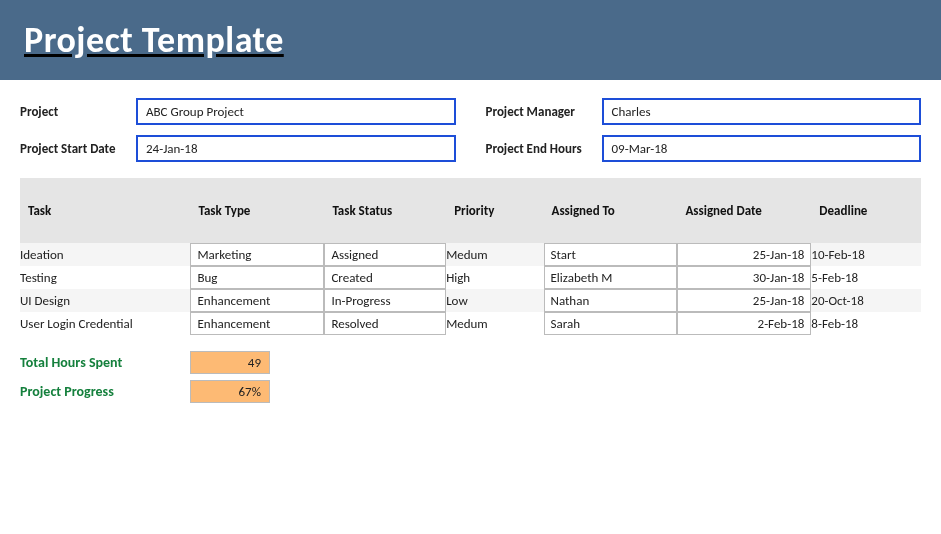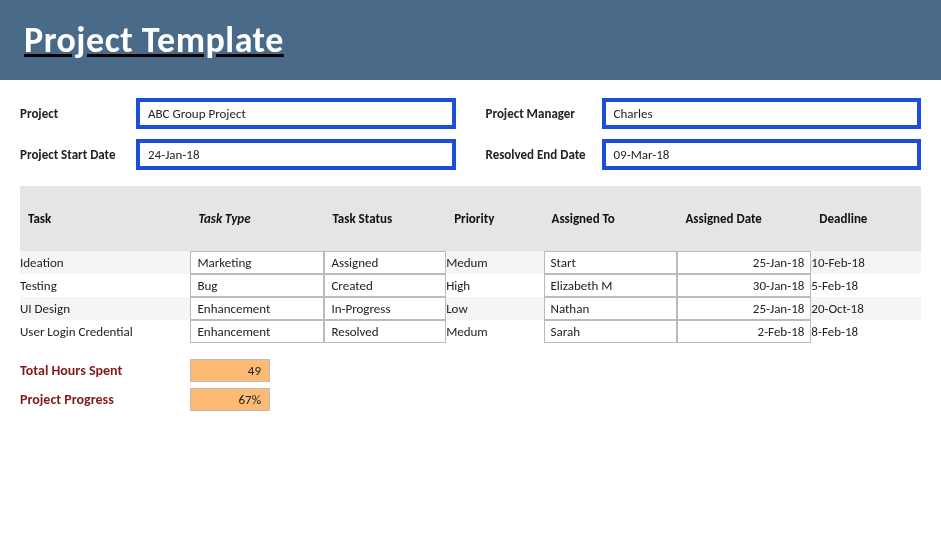--- a/index.html
+++ b/index.html
@@ -46,21 +46,21 @@
 
     .info-label {
       font-weight: bold;
       font-size: 13px;
       color: #222;
       white-space: nowrap;
       min-width: 110px;
     }
 
     .info-value {
-      border: 4px solid #1d4ed8;
+      border: 2px solid #1d4ed8;
       padding: 4px 8px;
       font-size: 13px;
       color: #222;
       background: #fff;
       min-width: 160px;
       flex: 1;
     }
 
     .table-container {
       width: 100%;
@@ -106,21 +106,21 @@
       display: inline-block;
       border: 1px solid #bbb;
       background: #fff;
       padding: 3px 6px;
       font-size: 13px;
       min-width: 80px;
       width: 100%;
     }
 
     .col-task { width: 140px; }
-    .col-type { width: 110px; font-style: italic; }
+    .col-type { width: 110px; }
     .col-status { width: 100px; }
     .col-priority { width: 80px; }
     .col-assigned { width: 110px; }
     .col-date { width: 110px; }
     .col-deadline { width: 90px; }
 
     .footer-section {
       display: flex;
       flex-direction: column;
       gap: 6px;
@@ -129,21 +129,21 @@
 
     .footer-row {
       display: flex;
       align-items: center;
       gap: 10px;
     }
 
     .footer-label {
       font-weight: bold;
       font-size: 14px;
-      color: #7f1d1d;
+      color: #15803d;
       min-width: 160px;
     }
 
     .footer-value {
       border: 1px solid #bbb;
       padding: 3px 8px;
       font-size: 13px;
       color: #222;
       background: #fdba74;
       min-width: 80px;
@@ -172,21 +172,21 @@
         <span class="info-value">24-Jan-18</span>
       </div>
     </div>
     <div>
       <div class="info-row">
         <span class="info-label">Project Manager</span>
         <span class="info-value">Charles</span>
       </div>
       <div style="height:10px"></div>
       <div class="info-row">
-        <span class="info-label">Resolved End Date</span>
+        <span class="info-label">Project End Hours</span>
         <span class="info-value">09-Mar-18</span>
       </div>
     </div>
   </div>
 
   <table class="table-container">
     <thead>
       <tr>
         <th class="col-task">Task</th>
         <th class="col-type">Task Type</th>

